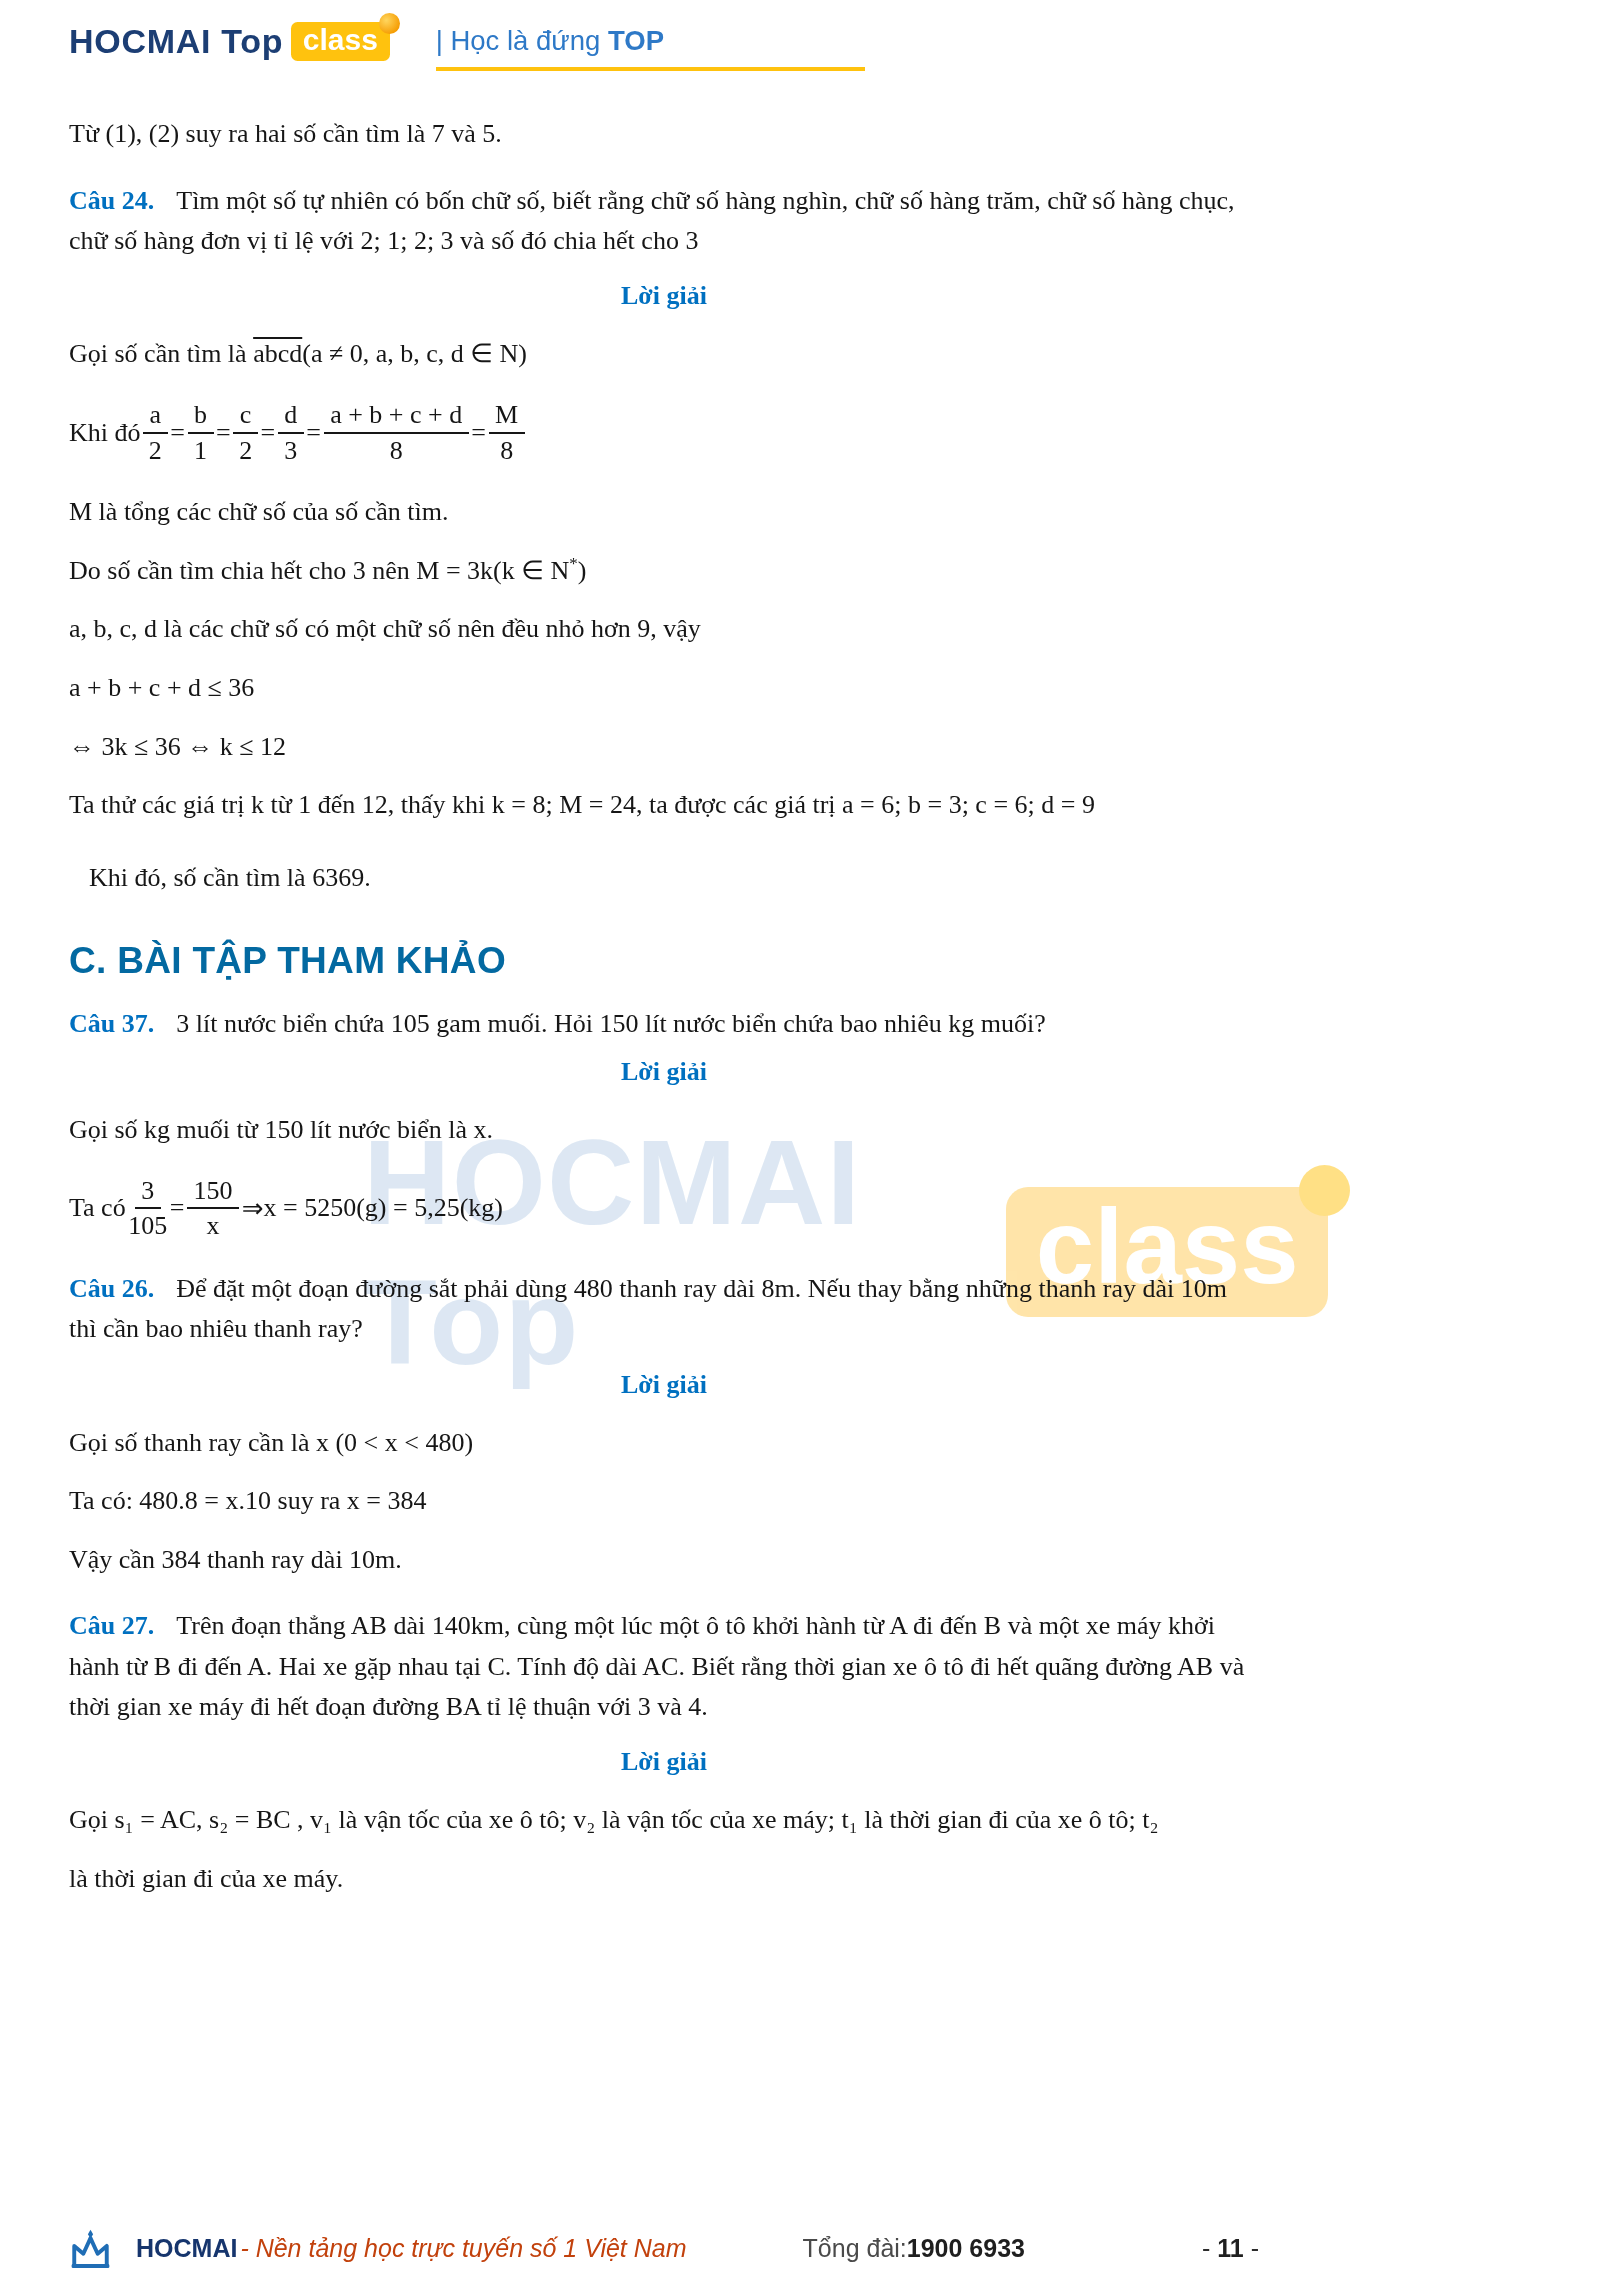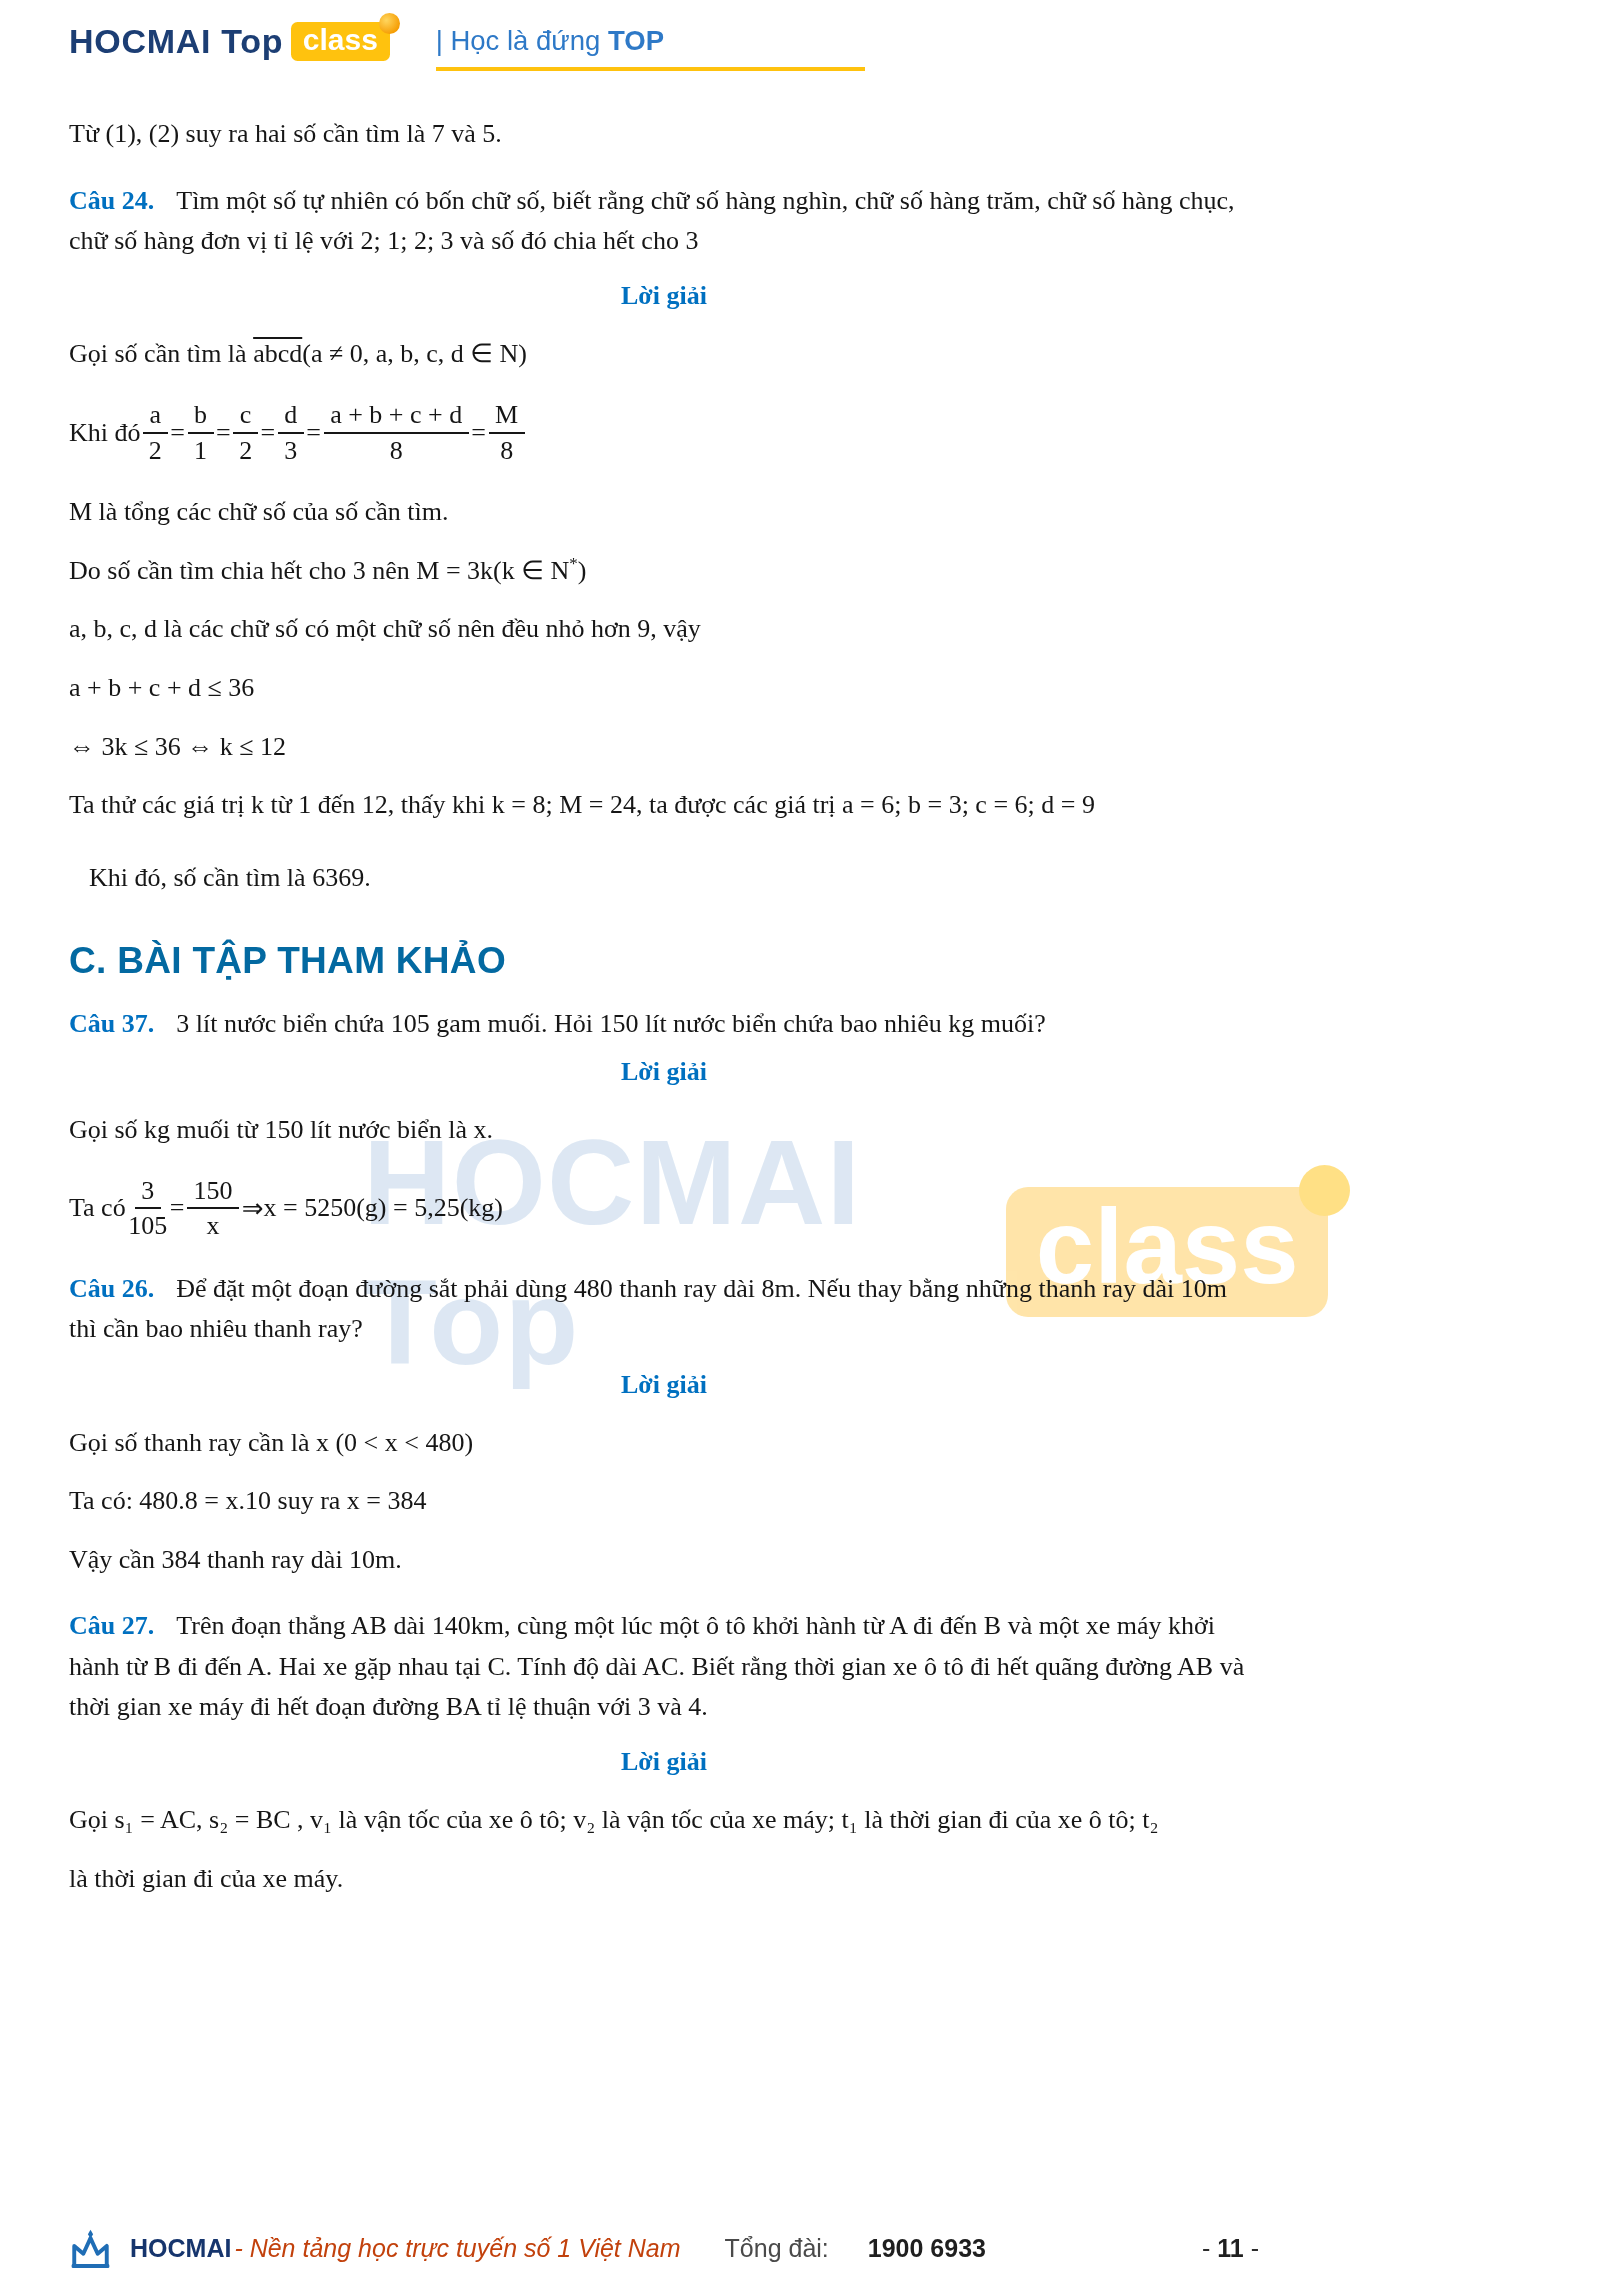--- a/index.html
+++ b/index.html
@@ -64,23 +64,23 @@
   .overline { text-decoration:overline; }
   sup { font-size:17px; vertical-align:super; }
 
   
   .footer {
     position:absolute; left:69px; right:69px; bottom:27.5px;
     display:flex; align-items:center;
     font-family:"Liberation Sans", sans-serif; font-size:25px; color:#3a3a3a; z-index:2;
   }
   .footer-left { display:flex; align-items:center; }
-  .footer-brand { color:#16356d; font-weight:bold; margin-left:18px; }
+  .footer-brand { color:#16356d; font-weight:bold; margin-left:24px; }
   .footer-desc { margin-left:3px; color:#c2410c;font-style:italic; }
-  .footer-right { margin-left:auto; display:flex; align-items:flex-start;gap:39px; }
+  .footer-right { margin-left:auto; display:flex; align-items:flex-start; }
   .hotline-label { color:#4a4a4a; }
   .hotline-num { font-weight:bold; color:#1f1f1f; }
   .pageno { margin-left:177px; color:#2c2c2c; }
   .pageno .pg-b { font-weight:bold; color:#1f1f1f; }
 </style>
 </head>
 <body>
 
 <div class="page">
 

